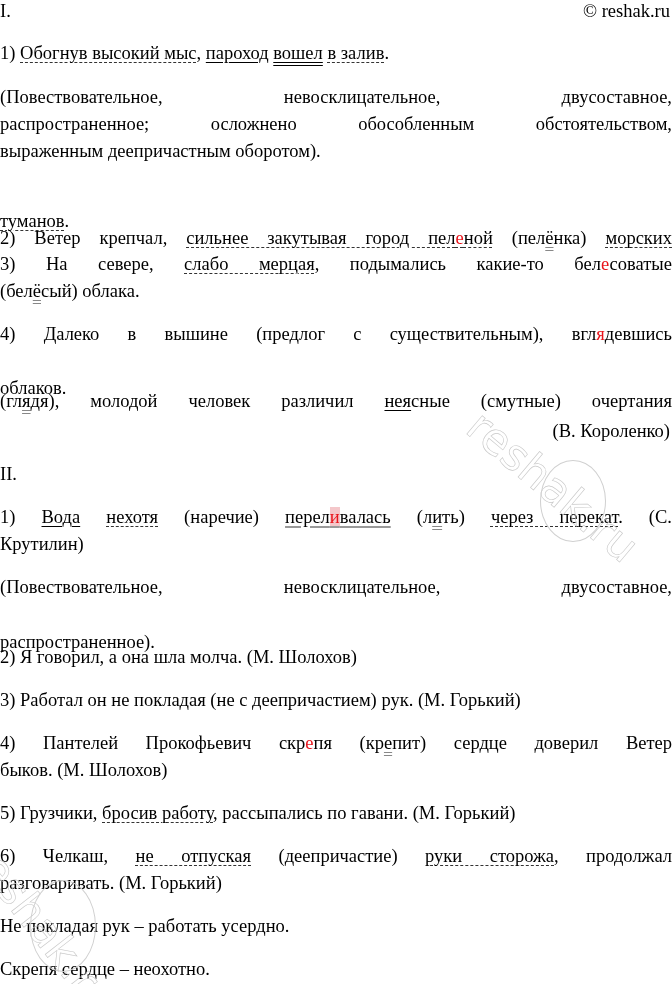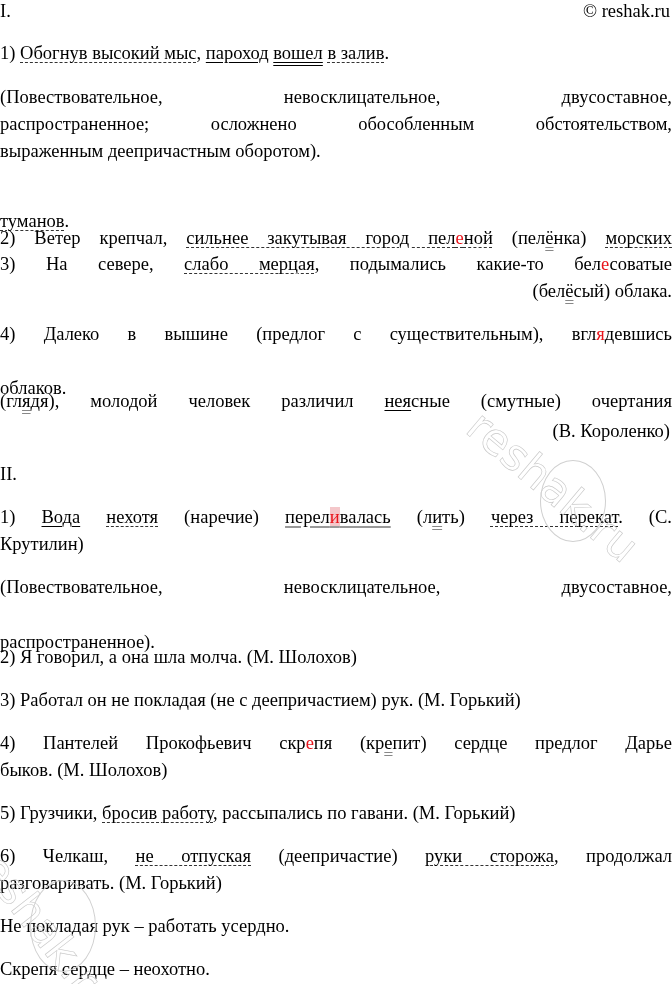--- a/index.html
+++ b/index.html
@@ -39,40 +39,40 @@
   </div>
 
   <div class="line just" style="top:84px;">(Повествовательное, невосклицательное, двусоставное,</div>
   <div class="line just" style="top:111px;">распространенное; осложнено обособленным обстоятельством,</div>
   <div class="line" style="top:138px;">выраженным деепричастным оборотом).</div>
 
   <div class="line just" style="top:181px;margin-top:44px;"><span>2) Ветер крепчал, </span><span class="u-dash"><span>сильнее закутывая город пел</span><span class="red">е</span><span>ной</span></span><span> (пел</span><span class="u-double">ё</span><span>нка) </span><span class="u-dash">морских</span></div>
   <div class="line" style="top:208px;"><span class="u-dash">туманов</span><span>.</span></div>
 
   <div class="line just" style="top:251px;"><span>3) На севере, </span><span class="u-dash">слабо мерцая</span><span>, подымались какие-то бел</span><span class="red">е</span><span>соватые</span></div>
-  <div class="line" style="top:278px;text-align:right;"><span>(бел</span><span class="u-double">ё</span><span>сый) облака.</span></div>
+  <div class="line" style="top:278px;"><span>(бел</span><span class="u-double">ё</span><span>сый) облака.</span></div>
 
   <div class="line just" style="top:321px;"><span>4) Далеко в вышине (предлог с существительным), вгл</span><span class="red">я</span><span>девшись</span></div>
   <div class="line just" style="top:348px;margin-top:40px;"><span>(гл</span><span class="u-double">я</span><span>дя), молодой человек различил </span><span class="u-solid">нея</span><span>сные (смутные) очертания</span></div>
   <div class="line" style="top:375px;">облаков.</div>
 
   <div class="line right" style="top:418px; padding-right:2px; width:670px;">(В. Короленко)</div>
 
   <div class="line" style="top:461px;">II.</div>
 
   <div class="line just" style="top:504px;"><span>1) </span><span class="u-solid">Вода</span><span> </span><span class="u-dash">нехотя</span><span> (наречие) </span><span class="u-gray"><span>перел</span><span class="red hl">и</span><span>валась</span></span><span> (л</span><span class="u-double">и</span><span>ть) </span><span class="u-dash">через перекат</span><span>. (С.</span></div>
   <div class="line" style="top:531px;">Крутилин)</div>
 
   <div class="line just" style="top:574px;">(Повествовательное, невосклицательное, двусоставное,</div>
   <div class="line" style="top:601px;margin-top:28px;">распространенное).</div>
 
   <div class="line" style="top:644px;">2) Я говорил, а она шла молча. (М. Шолохов)</div>
   <div class="line" style="top:687px;">3) Работал он не покладая (не с деепричастием) рук. (М. Горький)</div>
 
-  <div class="line just" style="top:730px;"><span>4) Пантелей Прокофьевич скр</span><span class="red">е</span><span>пя (кр</span><span class="u-double">е</span><span>пит) сердце предлог Дарье</span></div>
+  <div class="line just" style="top:730px;"><span>4) Пантелей Прокофьевич скр</span><span class="red">е</span><span>пя (кр</span><span class="u-double">е</span><span>пит) сердце доверил Ветер</span></div>
   <div class="line" style="top:757px;">быков. (М. Шолохов)</div>
 
   <div class="line" style="top:800px;"><span>5) Грузчики, </span><span class="u-dash">бросив работу</span><span>, рассыпались по гавани. (М. Горький)</span></div>
 
   <div class="line just" style="top:843px;"><span>6) Челкаш, </span><span class="u-dash">не отпуская</span><span> (деепричастие) </span><span class="u-dash">руки сторожа</span><span>, продолжал</span></div>
   <div class="line" style="top:870px;">разговаривать. (М. Горький)</div>
 
   <div class="line" style="top:913px;">Не покладая рук – работать усердно.</div>
   <div class="line" style="top:956px;">Скрепя сердце – неохотно.</div>
 

